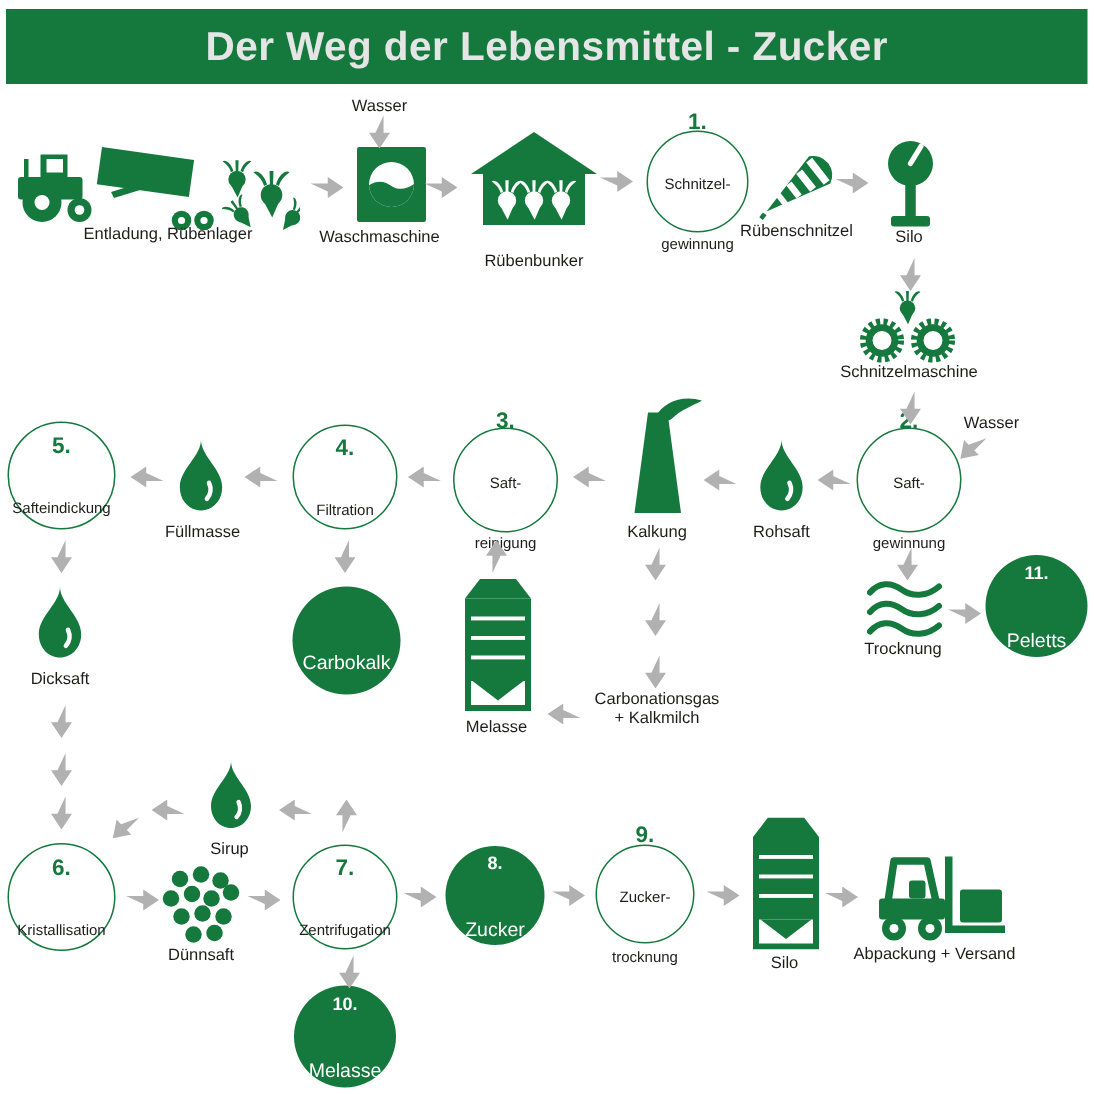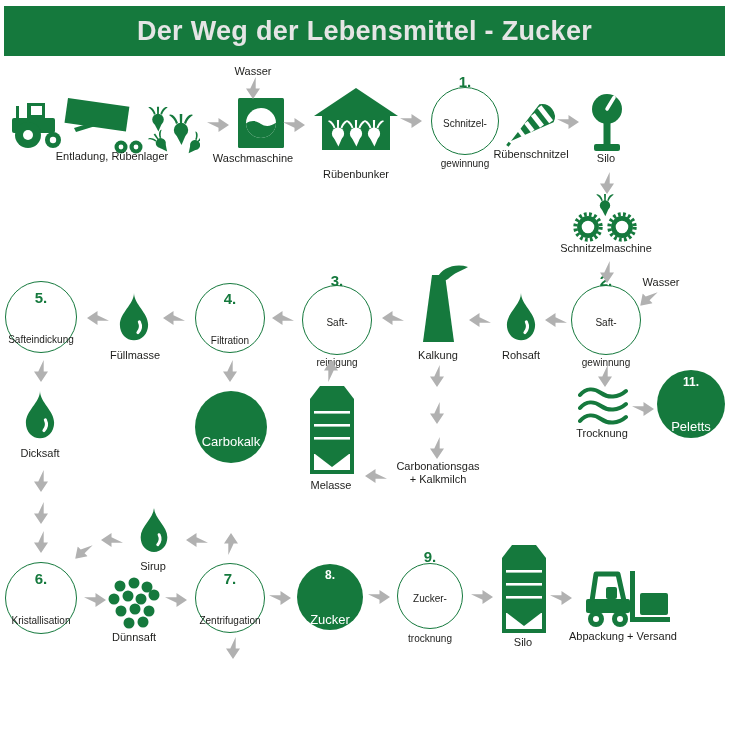--- a/index.html
+++ b/index.html
@@ -252,20 +252,24 @@
   </div>
   <div class="circle filled" style="left:297px;top:564px;width:66px;height:66px">
     <span class="num">8.</span>
     <span class="cl">Zucker</span>
   </div>
   <div class="circle" style="left:397px;top:563px;width:66px;height:66px">
     <span class="num">9.</span>
     <span class="cl">Zucker-</span>
     <span class="cl">trocknung</span>
   </div>
+  <div class="circle filled" style="left:196px;top:657px;width:68px;height:68px">
+    <span class="num">10.</span>
+    <span class="cl">Melasse</span>
+  </div>
   <div class="circle filled" style="left:657px;top:370px;width:68px;height:68px">
     <span class="num">11.</span>
     <span class="cl">Peletts</span>
   </div>
   <div class="circle filled" style="left:195px;top:391px;width:72px;height:72px">
     <span class="cl">Carbokalk</span>
   </div>
 
   <div class="lbl" style="left:112px;top:150px">Entladung, Rübenlager</div>
   <div class="lbl" style="left:253px;top:65px">Wasser</div>

